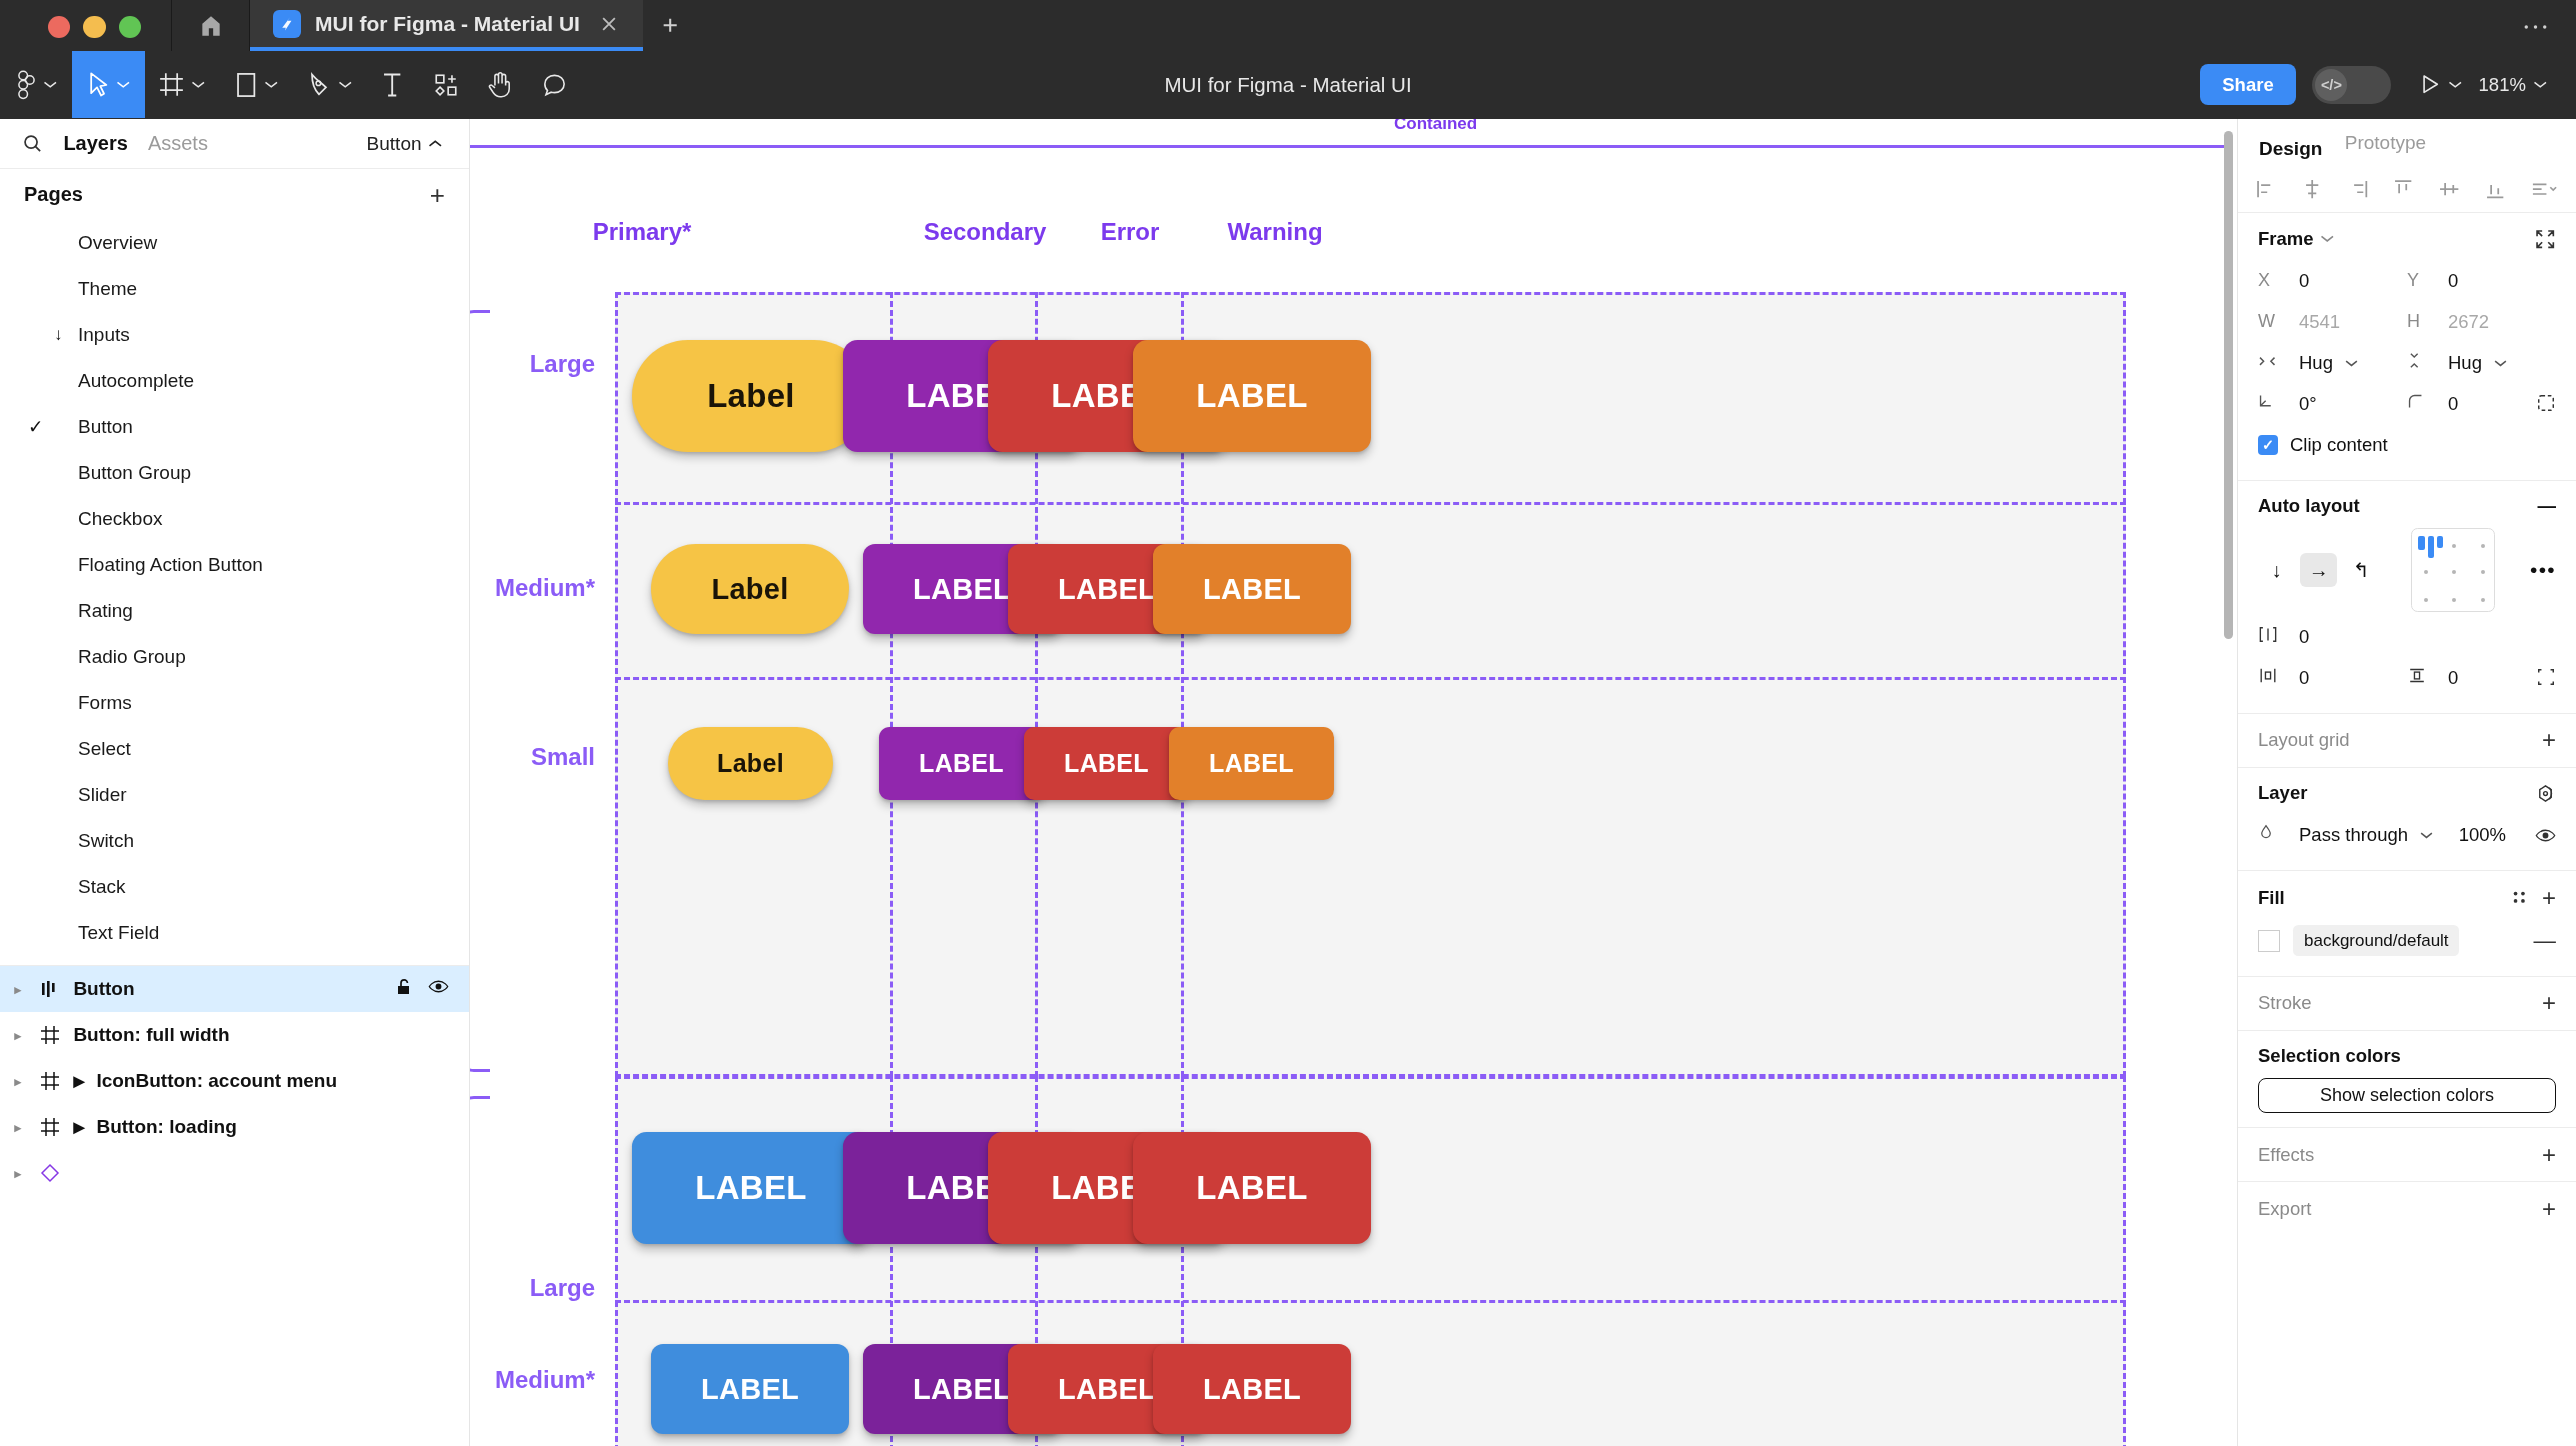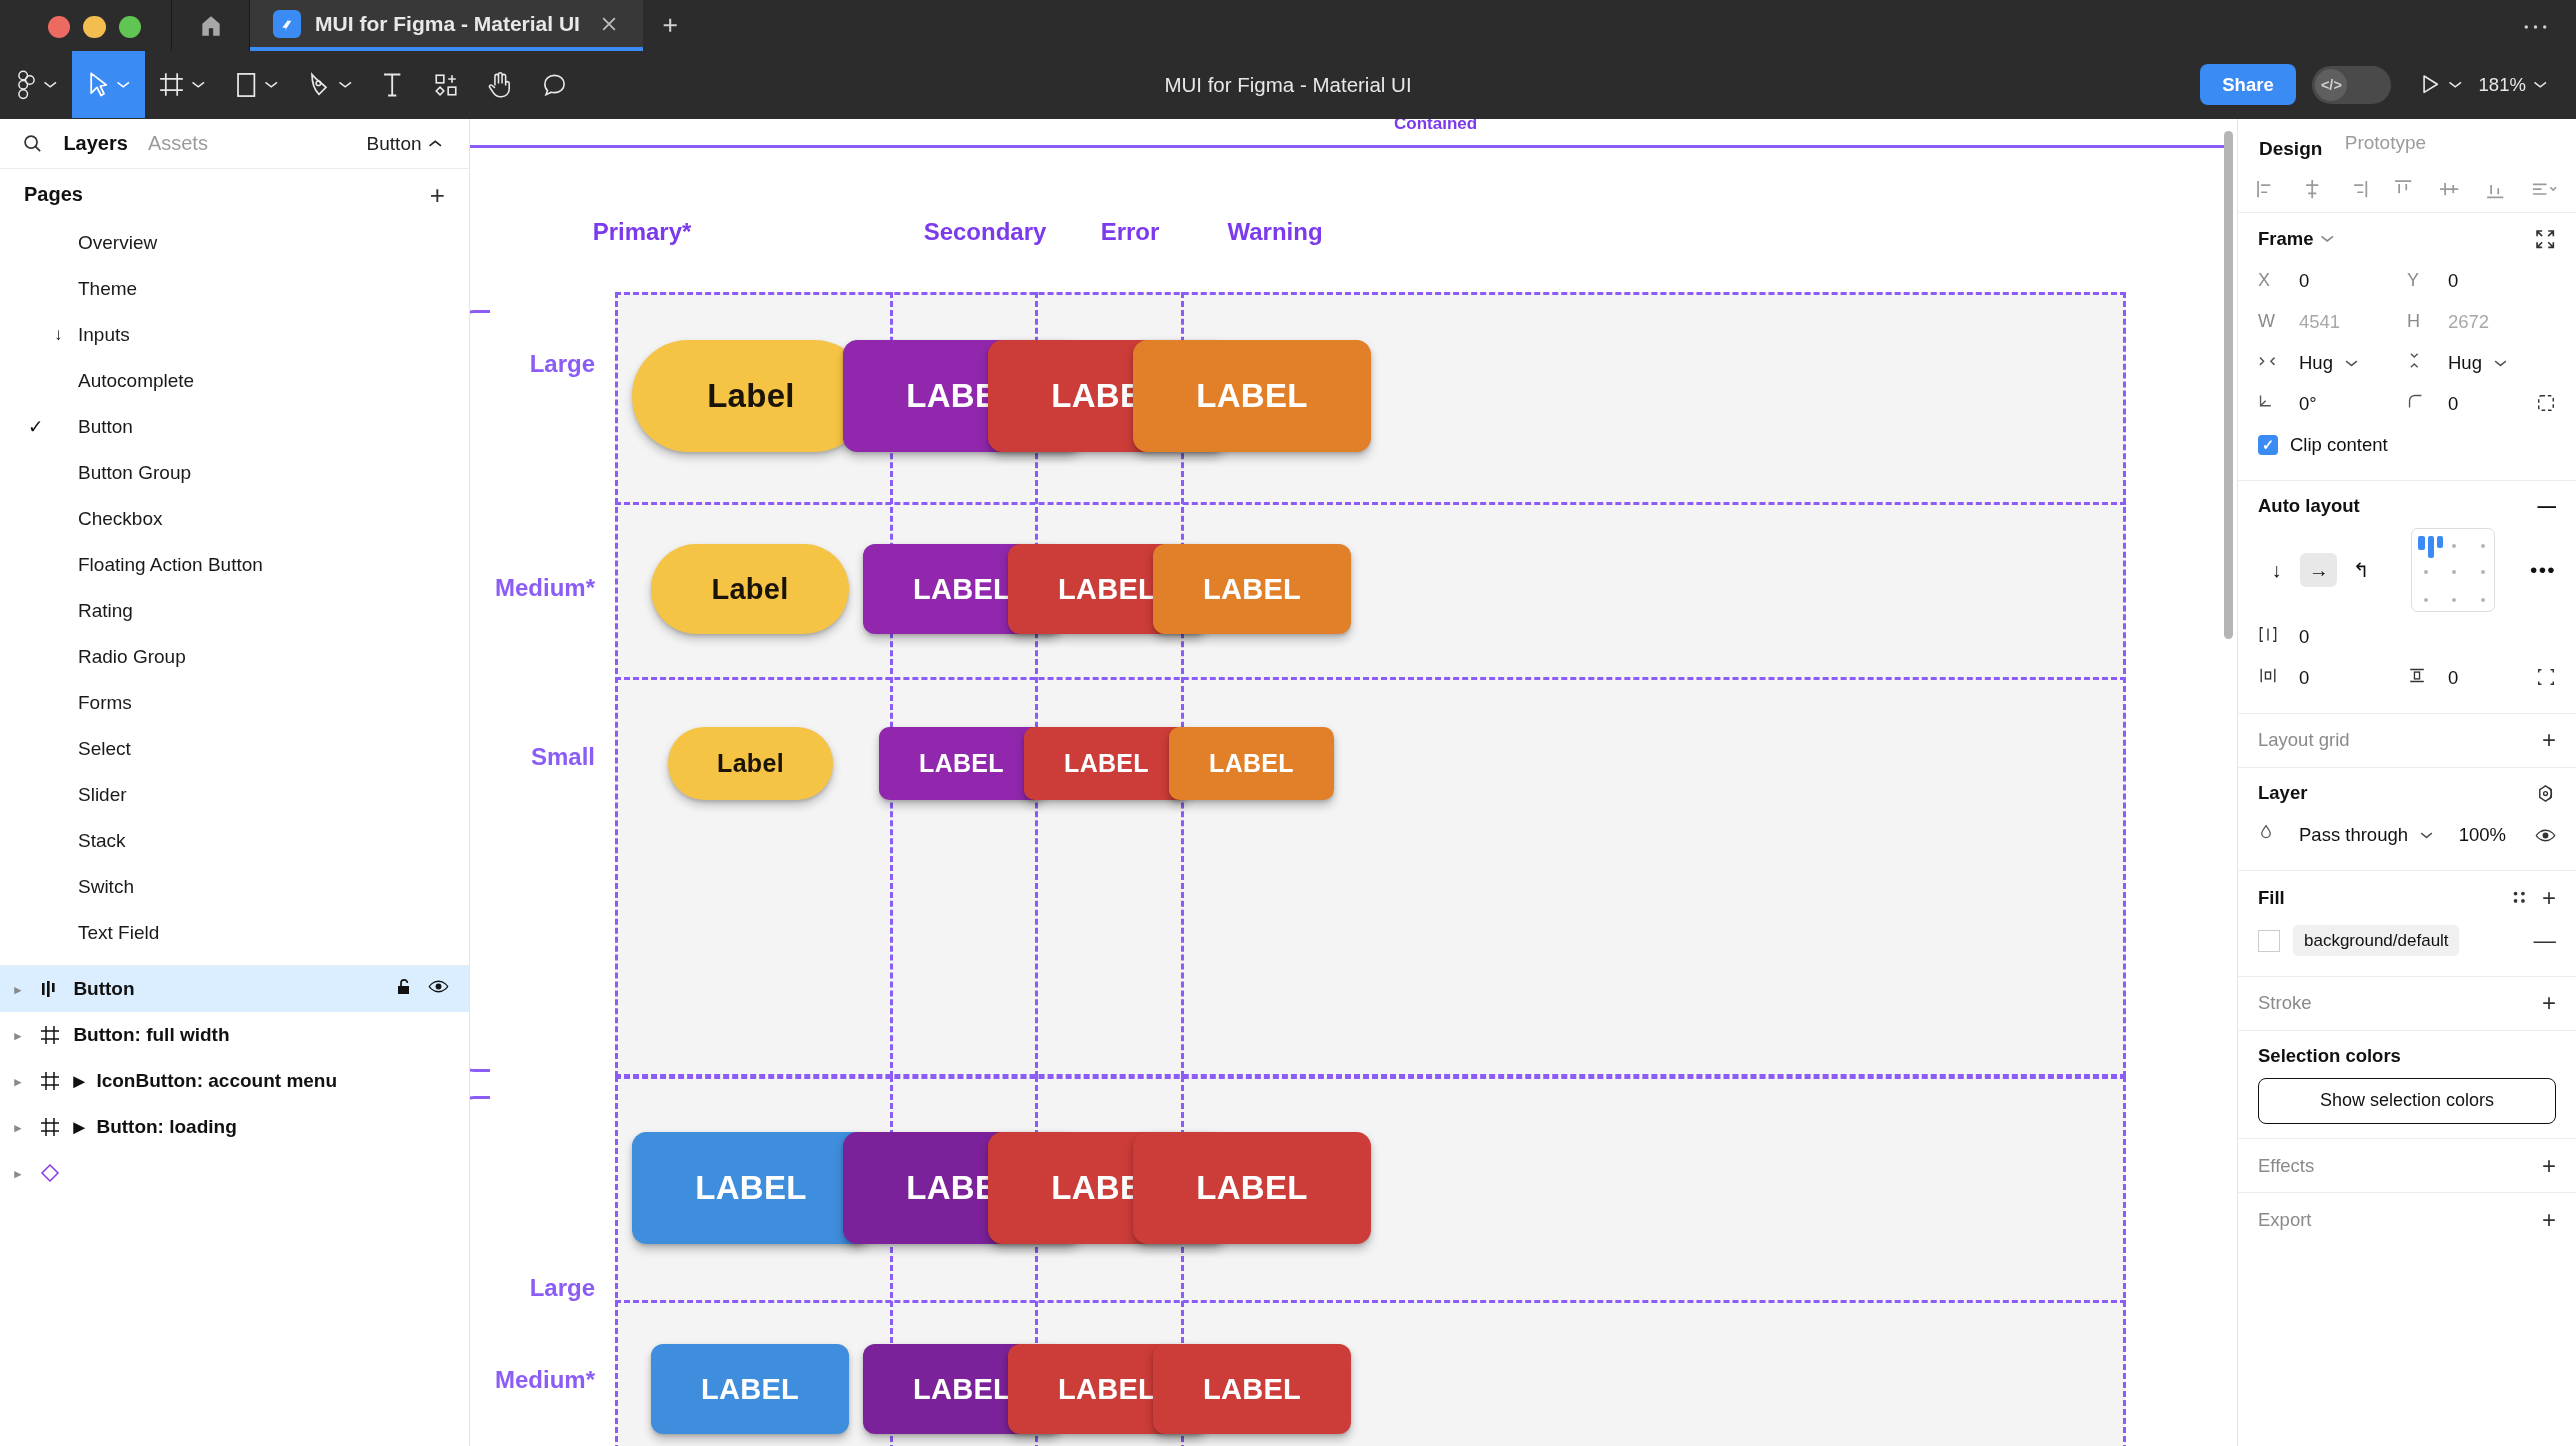--- a/index.html
+++ b/index.html
@@ -204,21 +204,21 @@
   .al-bars i { display: block; width: 6.6px; background: #3b8bf5; border-radius: 2px; }
   .al-more { margin-left: auto; font-size: 21px; color: #111; letter-spacing: 1.3px; }
   .fillrow { display: flex; align-items: center; gap: 13px; height: 41px; }
   .swatch { width: 22.4px; height: 22.4px; border: 1.3px solid #ccc; background: #fff; }
   .chip {
     background: #f0f0f0; border-radius: 5.3px; padding: 5.3px 10.6px;
     font-size: 17px; color: #111;
   }
   .minus { margin-left: auto; font-size: 22.4px; color: #333; }
   .showsel-btn {
-    width: 100%; height: 46px; border: 1.3px solid #111; border-radius: 8px;
+    width: 100%; height: 35px; border: 1.3px solid #111; border-radius: 8px;
     background: #fff; font-size: 18px; color: #111;
     font-family: "Liberation Sans", sans-serif;
   }
   .plus-ic { font-size: 24px; color: #333; line-height: 1; font-weight: 300; }
 </style>
 </head>
 <body>
 
 <div class="app">
 
@@ -426,24 +426,24 @@
         <div class="page-item">
           <span>Forms</span>
         </div>
         <div class="page-item">
           <span>Select</span>
         </div>
         <div class="page-item">
           <span>Slider</span>
         </div>
         <div class="page-item">
+          <span>Switch</span>
+        </div>
+        <div class="page-item">
           <span>Stack</span>
-        </div>
-        <div class="page-item">
-          <span>Switch</span>
         </div>
         <div class="page-item">
           <span>Text Field</span>
         </div>
       </div>
 
     <div class="lp-sep"></div>
 
     <div id="layers-list">
         <div class="layer-row selected">

